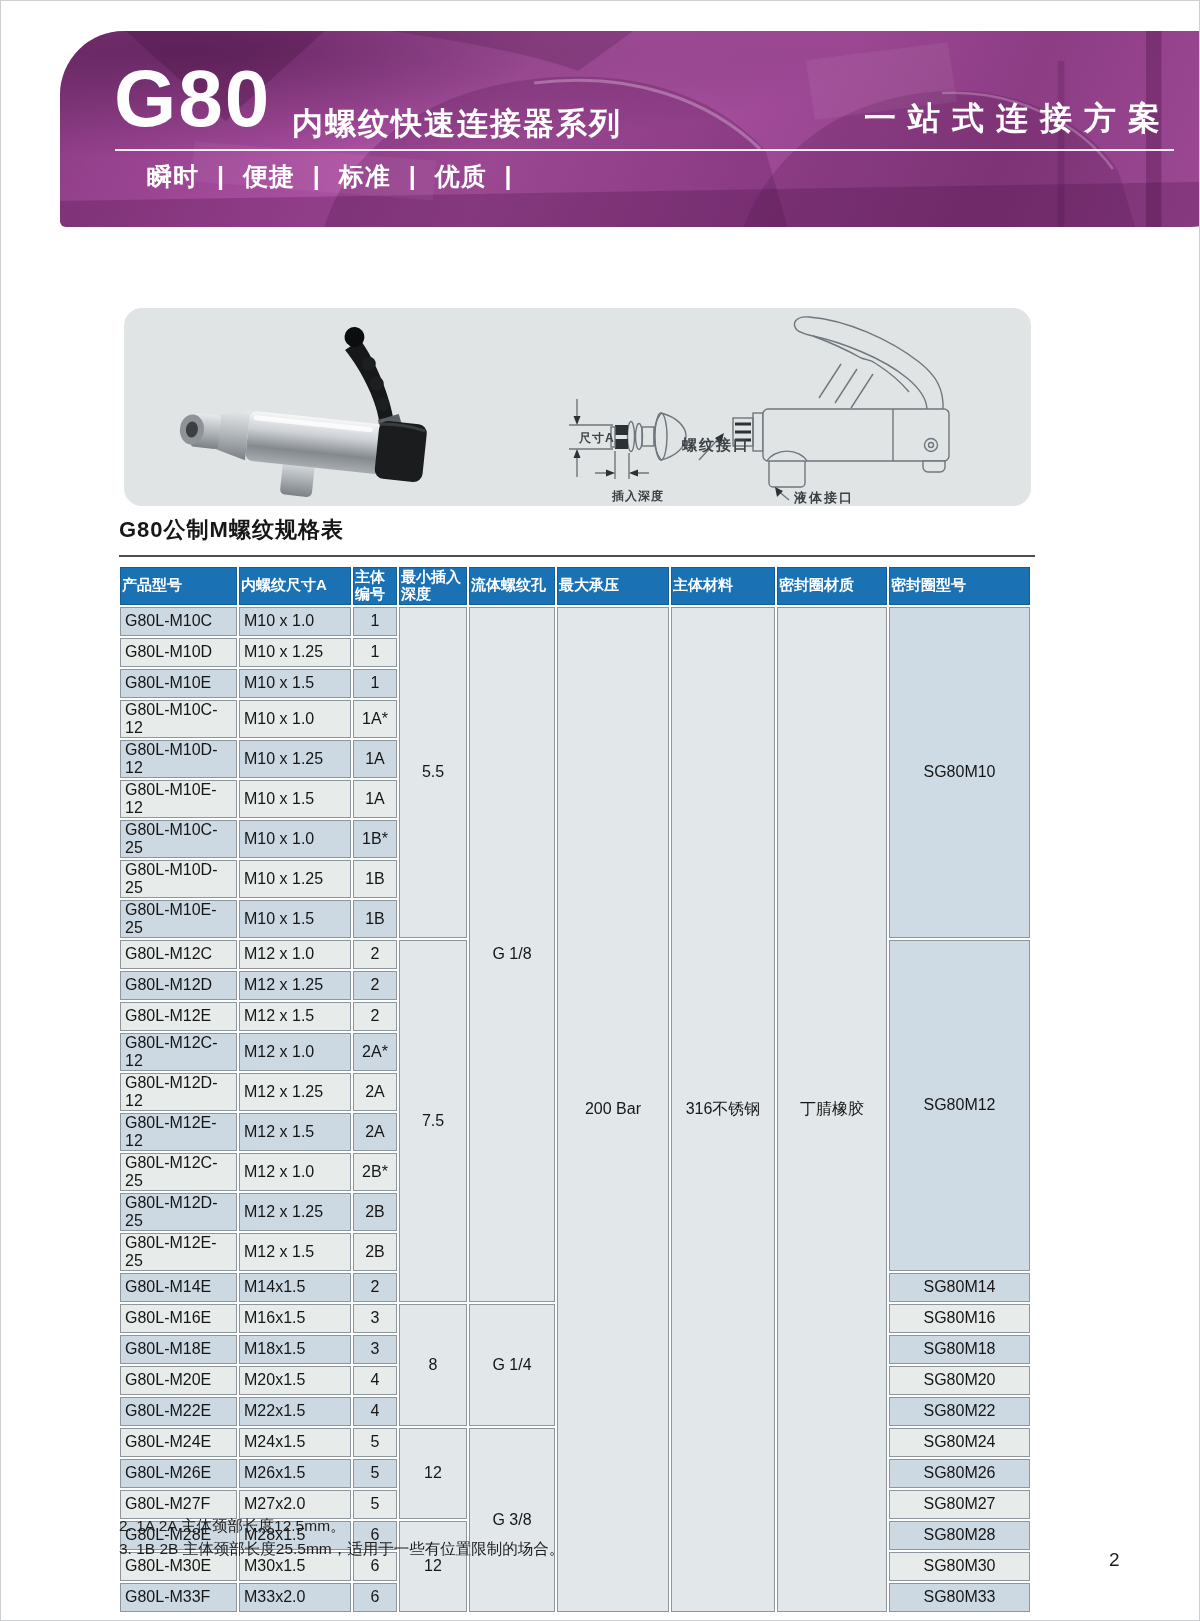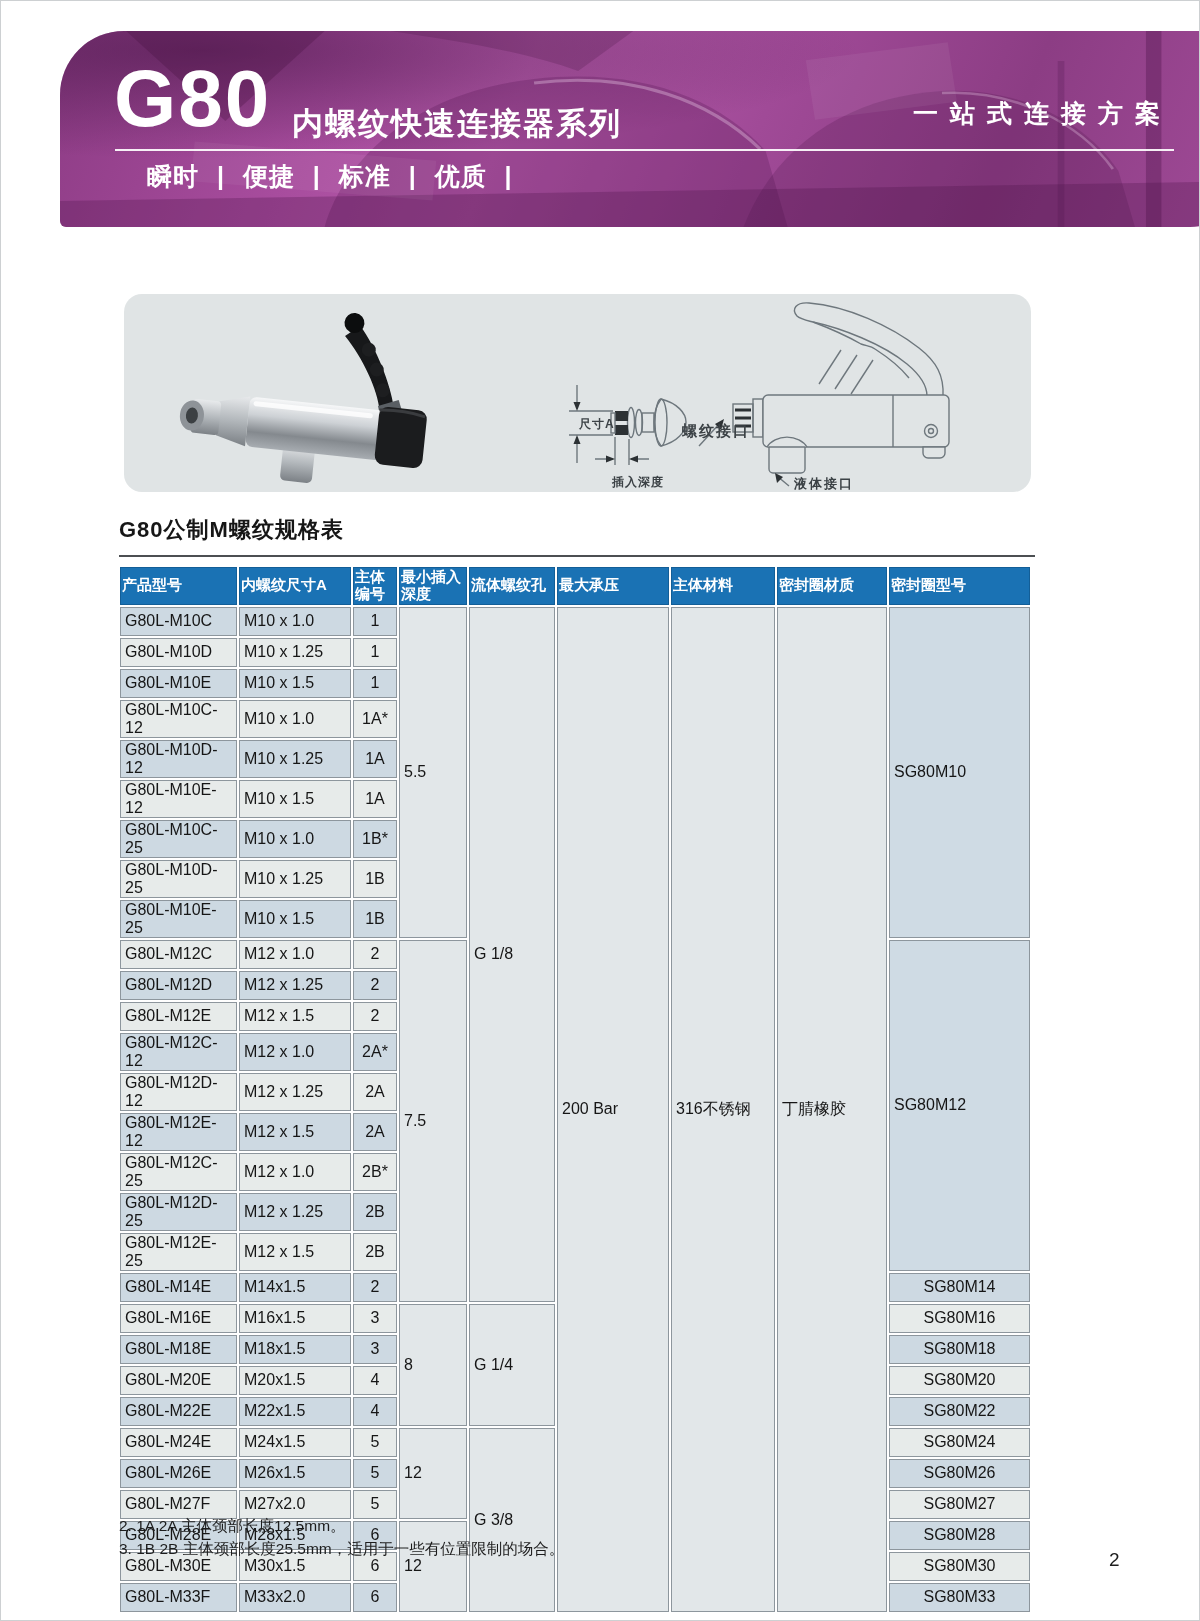--- a/index.html
+++ b/index.html
@@ -18,33 +18,33 @@
   .banner-title{
     position:absolute;left:54px;top:26px;color:#ffffff;
     font-size:80px;line-height:84px;font-weight:bold;letter-spacing:2px;
   }
   .banner-subtitle{
     position:absolute;left:232px;top:72px;color:#ffffff;
     font-size:31px;font-weight:bold;letter-spacing:2px;
   }
   .banner-slogan{
     position:absolute;right:82px;top:66px;color:#ffffff;
-    font-size:25px;font-weight:bold;letter-spacing:12px;white-space:nowrap;
+    font-size:32px;font-weight:bold;letter-spacing:12px;white-space:nowrap;
   }
   .banner-line{
     position:absolute;left:55px;right:80px;top:118px;height:2px;
     background:rgba(255,255,255,.92);
   }
   .banner-tagline{
     position:absolute;left:56px;top:129px;color:#ffffff;
     font-size:25px;font-weight:bold;letter-spacing:1px;word-spacing:10px;white-space:nowrap;margin-left:31px;
   }
   
   .figure-box{
-    position:absolute;left:123px;top:293px;width:907px;height:198px;
+    position:absolute;left:123px;top:307px;width:907px;height:198px;
     background:#e0e4e5;border-radius:18px;overflow:hidden;
   }
   .fig-label{
     position:absolute;color:#3c4246;font-weight:bold;letter-spacing:2px;
   }
   .lbl-dim{left:455px;top:122px;font-size:12px;letter-spacing:1px;}
   .lbl-depth{left:488px;top:180px;font-size:12px;letter-spacing:1px;}
   .lbl-thread{left:558px;top:128px;font-size:15px;}
   .lbl-fluid{left:663px;top:181px;font-size:13px;padding-left:7px;}
   .fig-svg{position:absolute;}
@@ -66,21 +66,21 @@
     background:#1a72b4;color:#ffffff;font-size:15px;font-weight:bold;
     border:1px solid #135e97;height:32px;line-height:1.12;
     padding:1px 1px;text-align:left;vertical-align:middle;
   }
   table.spec td{
     border:1px solid #8d969d;font-size:16px;color:#161616;
     height:27px;padding:0 4px;vertical-align:middle;
   }
   table.spec tr.odd td{background:#cdd9e2;}
   table.spec tr.even td{background:#e7ebea;}
-  table.spec tr td.m-cell{background:#e2e7e9;}
+  table.spec tr td.m-cell{background:#e2e7e9;text-align:center;}
   table.spec tr td.m-blue{background:#cfdbe4;}
   td.td-left{text-align:left;padding-left:9px;}
   td.td-center{text-align:center;}
   
   .footnotes{position:absolute;left:118px;top:1513px;color:#1d1d1d;font-size:15.5px;line-height:23px;}
   .page-number{position:absolute;left:1108px;top:1548px;color:#1d1d1d;font-size:19px;}
   .ln{stroke:#6e777d;stroke-width:1.4;fill:none;}
   .lnf{stroke:#6e777d;stroke-width:1.4;fill:#e0e4e5;}
   .dk{fill:#2c3134;}
 </style>

